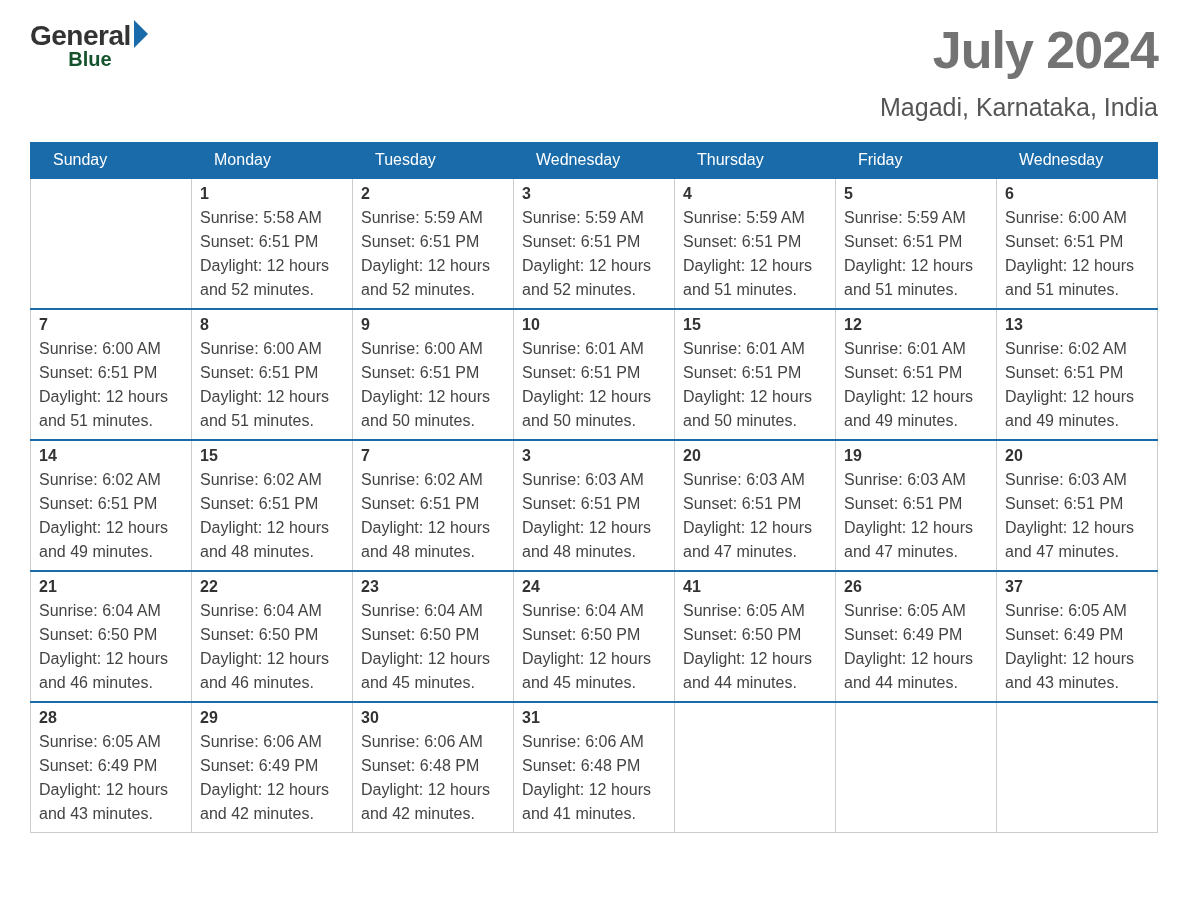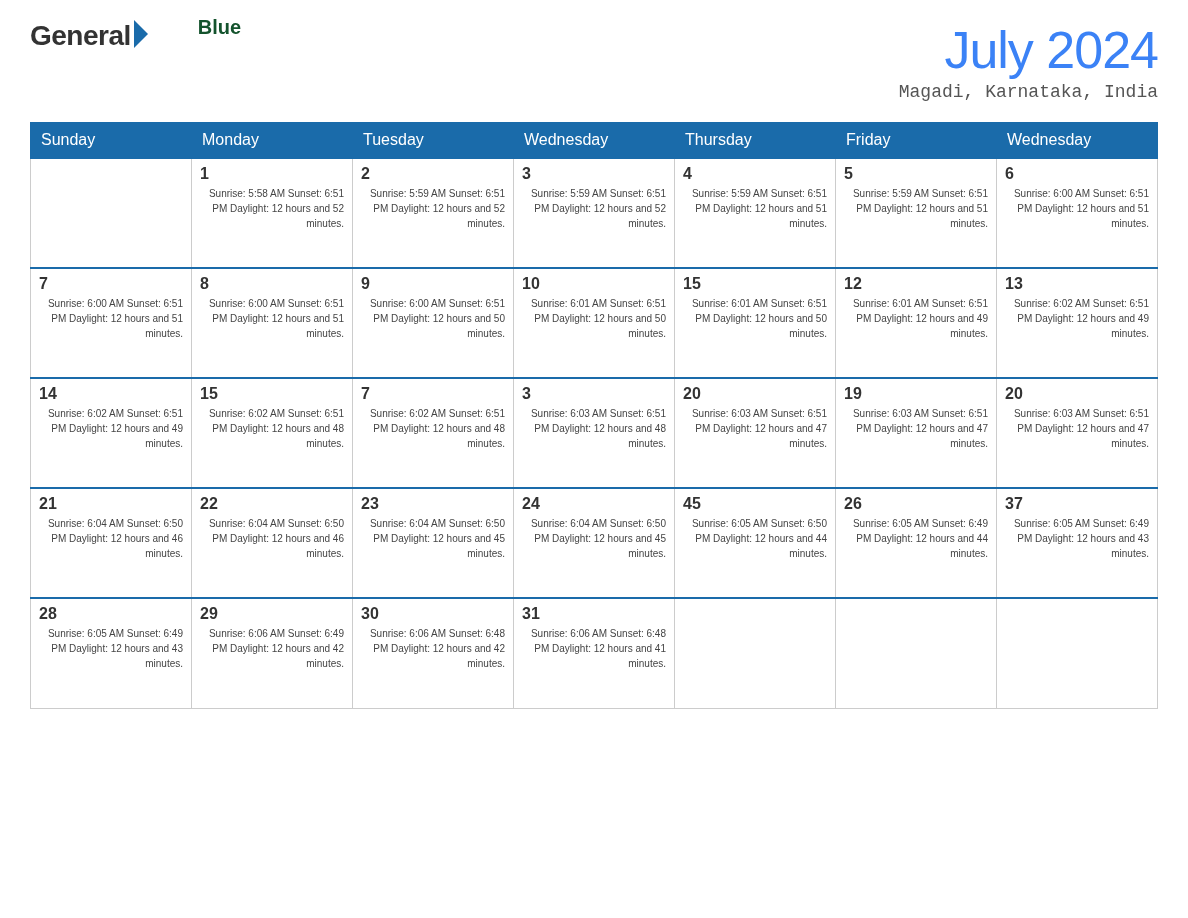--- a/index.html
+++ b/index.html
@@ -11,23 +11,22 @@
       min-height: 918px;
     }
     .header {
       display: flex;
       justify-content: space-between;
       align-items: flex-start;
       margin-bottom: 20px;
     }
     .logo {
       display: flex;
-      flex-direction: row;
-      align-items: flex-start;
-      gap: 48px;
+      flex-direction: column;
+      align-items: center;
     }
     .logo-top {
       display: flex;
       align-items: center;
     }
     .logo-general {
       font-size: 28px;
       font-weight: bold;
       color: #333;
       letter-spacing: -0.5px;
@@ -46,40 +45,39 @@
       font-weight: bold;
       color: #14532d;
       margin-top: -4px;
       margin-left: 2px;
     }
     .title-block {
       text-align: right;
     }
     .month-title {
       font-size: 52px;
-      color: #3b82f6;
-      font-weight: 400;
+      color: #737373;
+      font-weight: 700;
       letter-spacing: -1px;
     }
     .location-title {
-      font-size: 18px;
+      font-size: 25px;
       color: #555;
       font-weight: 400;
-      margin-top: 2px;
-      font-family: Liberation Mono, monospace;
+      margin-top: 13px;
     }
     .calendar {
       width: 100%;
       border-collapse: collapse;
       table-layout: fixed;
     }
     .calendar th {
       background-color: #1a6baa;
       color: #ffffff;
-      padding: 8px 10px;
+      padding: 8px 22px;
       text-align: left;
       font-size: 16px;
       font-weight: 500;
       border: 1px solid #1a6baa;
     }
     .calendar td {
       border: 1px solid #ccc;
       vertical-align: top;
       padding: 6px 8px;
       height: 110px;
@@ -92,24 +90,23 @@
       border-top: 2px solid #1a6baa;
     }
     .day-number {
       font-size: 16px;
       font-weight: 600;
       color: #333;
       margin-bottom: 3px;
       display: block;
     }
     .day-info {
-      font-size: 10px;
+      font-size: 16px;
       color: #444;
       line-height: 1.5;
-      text-align: right;
     }
     .empty-cell {
       background: #f9f9f9;
     }
   </style>
 </head>
 <body>
 
 <div class="header">
   <div class="logo">
@@ -308,21 +305,21 @@
 and 45 minutes.</div>
         </td>
         <td>
           <span class="day-number">24</span>
           <div class="day-info">Sunrise: 6:04 AM
 Sunset: 6:50 PM
 Daylight: 12 hours
 and 45 minutes.</div>
         </td>
         <td>
-          <span class="day-number">45</span>
+          <span class="day-number">41</span>
           <div class="day-info">Sunrise: 6:05 AM
 Sunset: 6:50 PM
 Daylight: 12 hours
 and 44 minutes.</div>
         </td>
         <td>
           <span class="day-number">26</span>
           <div class="day-info">Sunrise: 6:05 AM
 Sunset: 6:49 PM
 Daylight: 12 hours

